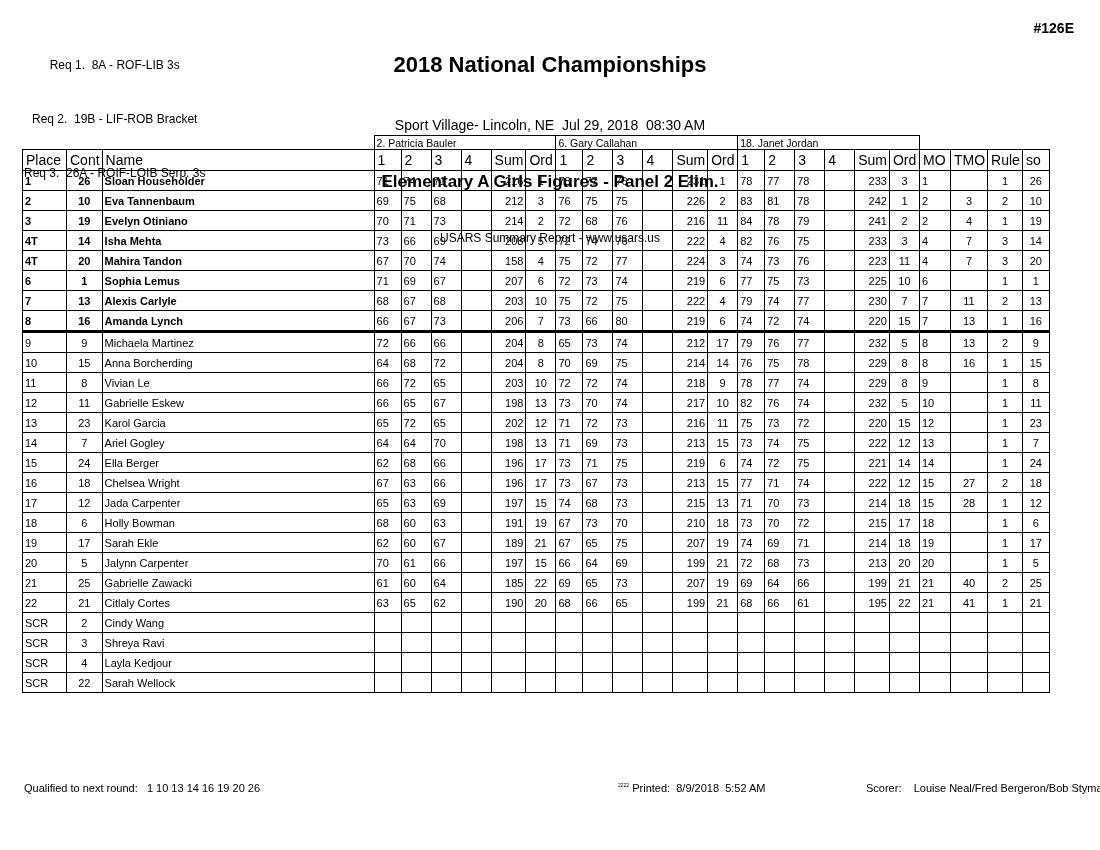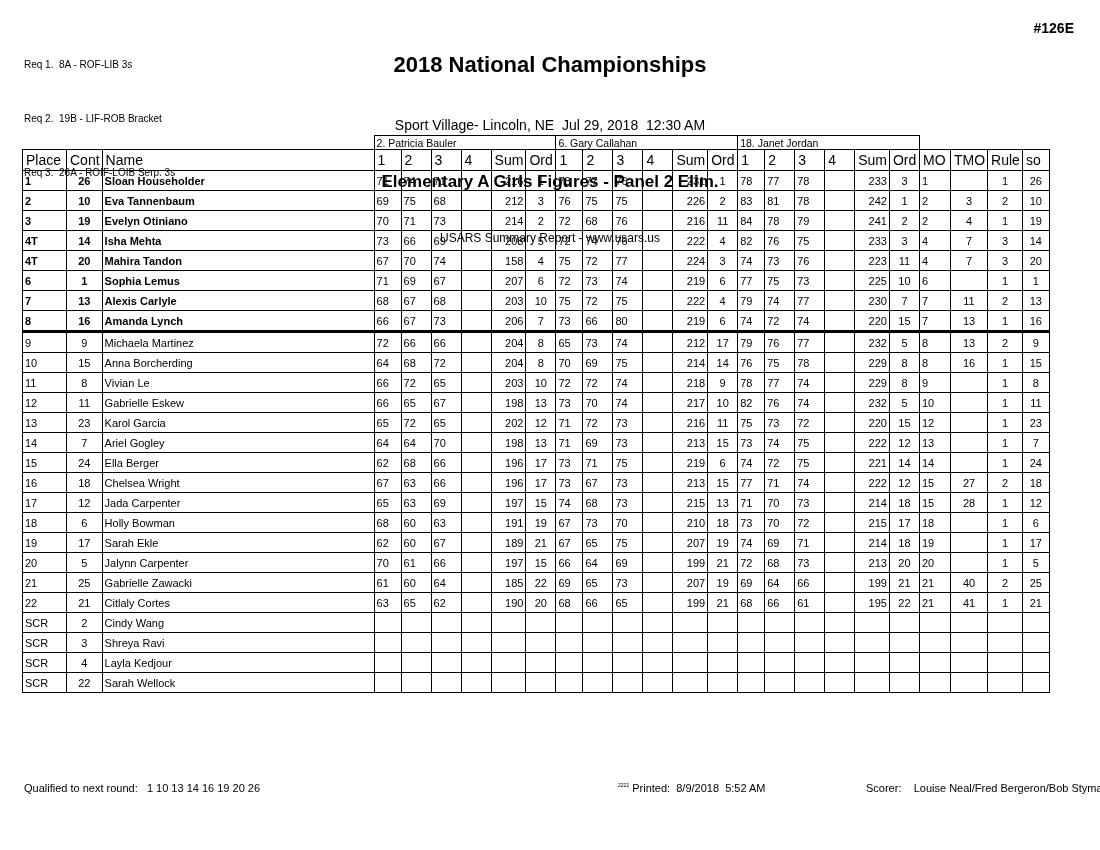--- a/index.html
+++ b/index.html
@@ -1,19 +1,19 @@
 <!DOCTYPE html>
 <html><head>
 <meta charset="utf-8">
 <style>
   html,body { margin:0; padding:0; width:1100px; height:850px; background:#ffffff; overflow:hidden; }
   body { font-family:"Liberation Sans", sans-serif; color:#000; }
   .page { position:absolute; left:0; top:0; width:1100px; height:850px; background:#fff; }
 
-  .hdr-left { position:absolute; left:24px; top:20px; font-size:10px; line-height:18px; white-space:pre; }
+  .hdr-left { position:absolute; left:24px; top:20px; font-size:12px; line-height:18px; white-space:pre;text-align:center; }
   .hdr-center { position:absolute; left:0; right:0; top:16px; text-align:center; white-space:pre; }
   .title  { font-size:22px; font-weight:bold; }
   .sub    { font-size:14px; margin-top:3px; }
   .event  { font-size:17px; font-weight:bold; margin-top:3px;text-align:center; }
   .report { font-size:12px; margin-top:3px; }
   .evtnum { position:absolute; right:26px; top:20px; font-size:14px; font-weight:bold; }
 
   table.results { position:absolute; left:22px; top:135px; border-collapse:collapse; table-layout:fixed; font-size:11px; }
   .results td, .results th { border:1px solid #000; height:19px; padding:0 2px; overflow:hidden; white-space:nowrap; font-weight:normal; vertical-align:middle; }
   .results .nob { border:none; }
@@ -44,21 +44,21 @@
 <div class="page">
 
   <div class="hdr-left">
     <div>Req 1.  8A - ROF-LIB 3s</div>
     <div>Req 2.  19B - LIF-ROB Bracket</div>
     <div>Req 3.  26A - ROIF-LOIB Serp. 3s</div>
   </div>
 
   <div class="hdr-center">
     <div class="title">2018 National Championships</div>
-    <div class="sub">Sport Village- Lincoln, NE  Jul 29, 2018  12:30 AM</div>
+    <div class="sub">Sport Village- Lincoln, NE  Jul 29, 2018  08:30 AM</div>
     <div class="event">Elementary A Girls Figures - Panel 2 Elim.</div>
     <div class="report">USARS Summary Report - www.usars.us</div>
   </div>
 
   <div class="evtnum">#126E</div>
 
   <table class="results">
     <colgroup>
         <col style="width: 44px;">
         <col style="width: 28px;">

